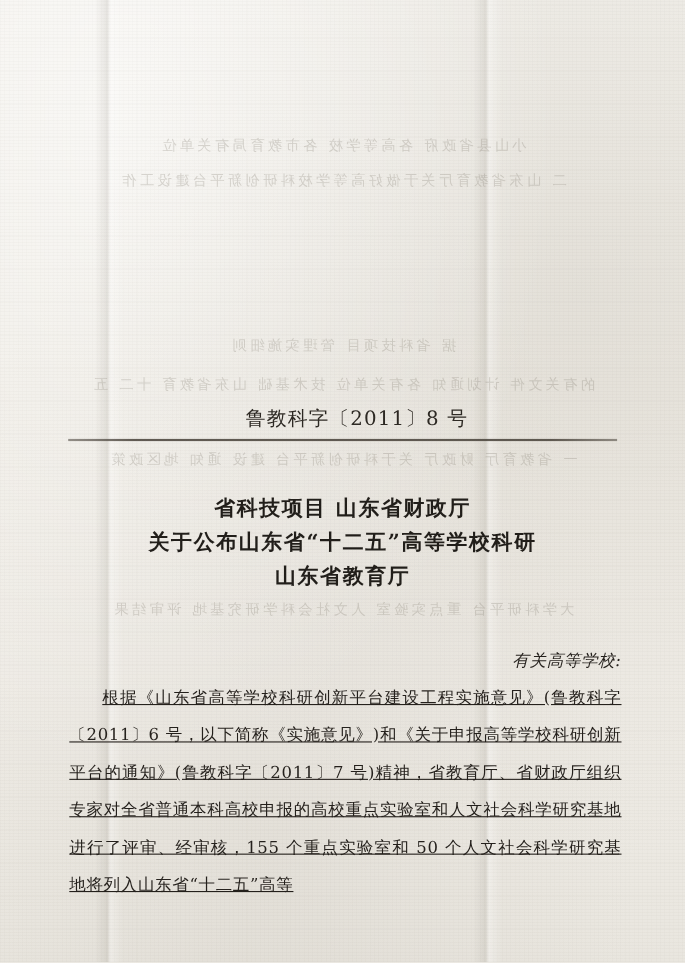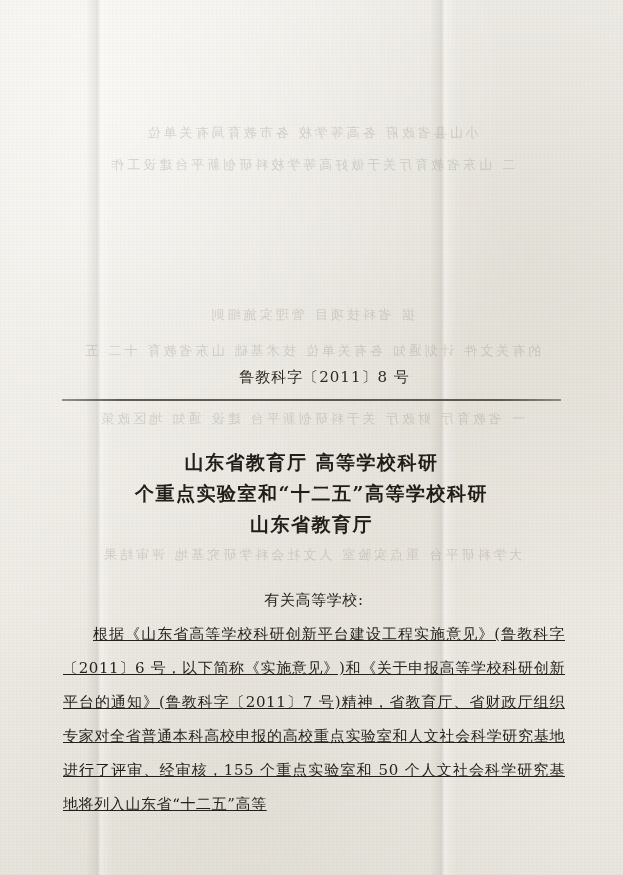--- a/index.html
+++ b/index.html
@@ -102,21 +102,21 @@
     line-height: 92px;
     white-space: nowrap;
     text-shadow: 0 0 1px rgba(40,36,30,0.35);
   }
 
   .doc-number {
     position: absolute;
     left: 0; right: 0;
     top: 368px;
     text-align: center;
-    font-size: 15px;
+    font-size: 18px;
     letter-spacing: 1px;
     color: #2c2823;
     font-family: "DejaVu Serif", "Liberation Serif", serif;
     margin-left: 26px;
   }
 
   .rule {
     position: absolute;
     left: 62px;
     right: 62px;
@@ -148,21 +148,22 @@
     left: 63px;
     right: 58px;
     top: 583px;
     color: #231f1b;
     font-size: 15px;
     line-height: 34px;
     font-family: "DejaVu Serif", "Liberation Serif", serif;
     letter-spacing: 0.6px;
   }
   .salutation {
-    text-align: center;
+    text-align: right;
+    font-style: italic;
   }
   .para {
     text-indent: 2em;
     text-align: justify;
     text-decoration: underline;
   }
 </style>
 </head>
 <body>
 
@@ -177,22 +178,22 @@
   <div class="ghost" style="top:336px;">的有关文件 计划通知 各有关单位 技术基础 山东省教育 十二 五</div>
   <div class="ghost" style="top:404px;">一 省教育厅 财政厅 关于科研创新平台 建设 通知 地区政策</div>
   <div class="ghost" style="top:540px;">大学科研平台 重点实验室 人文社会科学研究基地 评审结果</div>
 
 
   <div class="doc-number">鲁教科字〔2011〕8 号</div>
 
   <div class="rule"></div>
 
   <div class="title-block">
-    <div class="title-line">山东省教育厅 高等学校科研</div>
-    <div class="title-line">个重点实验室和“十二五”高等学校科研</div>
+    <div class="title-line">省科技项目 山东省财政厅</div>
+    <div class="title-line">关于公布山东省“十二五”高等学校科研</div>
     <div class="title-line">山东省教育厅</div>
   </div>
 
   <div class="body-text">
     <div class="salutation">有关高等学校:</div>
     <div class="para">根据《山东省高等学校科研创新平台建设工程实施意见》(鲁教科字〔2011〕6 号，以下简称《实施意见》)和《关于申报高等学校科研创新平台的通知》(鲁教科字〔2011〕7 号)精神，省教育厅、省财政厅组织专家对全省普通本科高校申报的高校重点实验室和人文社会科学研究基地进行了评审、经审核，155 个重点实验室和 50 个人文社会科学研究基地将列入山东省“十二五”高等</div>
   </div>
 
 </div>
 

